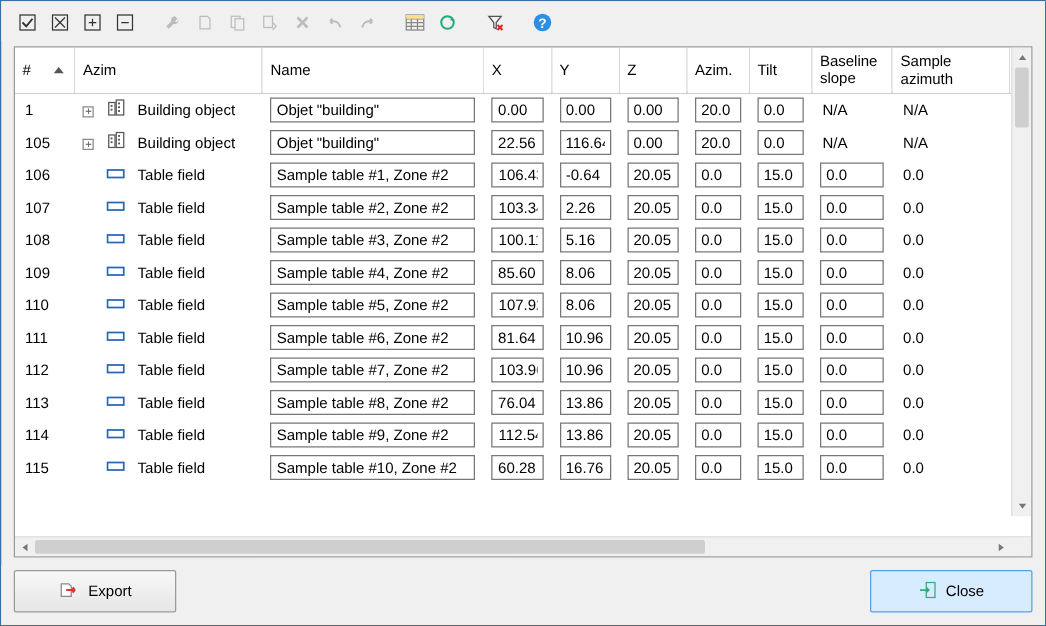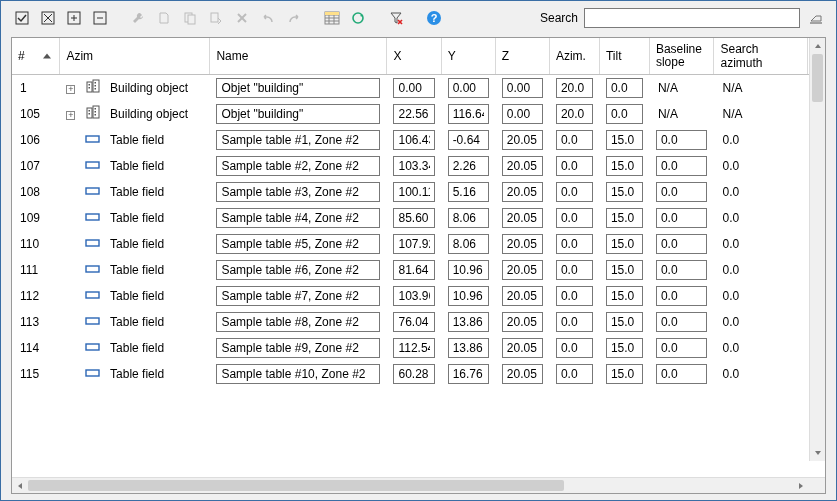--- a/index.html
+++ b/index.html
@@ -149,30 +149,20 @@
           </svg>
         </div>
       <div class="tool-sep"></div>
       <div class="tbtn">
           <svg width="16" height="16">
             <circle cx="8" cy="8" r="7" fill="#2b8fe6"></circle>
             <text x="8" y="12" text-anchor="middle" font-size="11" fill="#fff" font-weight="bold">?</text>
           </svg>
         </div>
 
-      <div class="search-area">
-        <span class="search-label">Search</span>
-        <input class="search-input" value="" style="">
-        <div class="eraser-btn">
-            <svg width="16" height="14">
-              <path d="M3 10 L8 5 h5 v5 H6 z" fill="#eee" stroke="#777"></path>
-              <line x1="2" y1="12" x2="14" y2="12" stroke="#555"></line>
-            </svg>
-          </div>
-      </div>
     </div>
   </div>
 
   <div class="content-frame">
     <div class="grid-wrap">
       <div class="grid-scroll">
         <table class="grid">
           <colgroup>
             <col class="c-id">
               <col class="c-exp">
@@ -194,21 +184,21 @@
               <th colspan="3"><span>Azim</span></th>
               <th><span>Name</span></th>
               <th><span>X</span></th>
               <th><span>Y</span></th>
               <th><span>Z</span></th>
               <th><span>Azim.</span></th>
               <th><span>Tilt</span></th>
               <th>
                   <div class="hdr-two">Baseline slope</div>
                 </th>
-              <th><span>Search azimuth</span></th>
+              <th><span>Sample azimuth</span></th>
               <th></th>
             </tr>
           </thead>
           <tbody id="grid-body">
               <tr>
                 <td><span class="cell-read">1</span></td>
                 <td style="text-align:center"><span class="exp-box">+</span></td>
                 <td><span class="type-icon"><svg width="16" height="14">
                       <rect x="2" y="3" width="5" height="10" fill="none" stroke="#555"></rect>
                       <rect x="8" y="1" width="6" height="12" fill="none" stroke="#555"></rect>
@@ -453,14 +443,31 @@
             <svg width="8" height="8">
               <path d="M2 1 V7 L6 4 Z" fill="#777"></path>
             </svg>
           </div>
         <div class="corner"></div>
       </div>
     </div>
   </div>
 
 
+  <div class="footer">
+    <button class="big-btn">
+      <span><svg width="16" height="14">
+            <path d="M2 2h6l2 2v8H2z" fill="#fff" stroke="#888"></path>
+            <path d="M6 7h7M13 7l-2-2m2 2-2 2" fill="none" stroke="#d33" stroke-width="1.6"></path>
+          </svg></span>
+      <span>Export</span>
+    </button>
+    <span class="spacer"></span>
+    <button class="big-btn hover">
+      <span><svg width="14" height="14">
+            <rect x="6" y="1" width="7" height="12" fill="none" stroke="#3a7"></rect>
+            <path d="M1 7h7M6 5l2 2-2 2" fill="none" stroke="#3a7" stroke-width="1.4"></path>
+          </svg></span>
+      <span>Close</span>
+    </button>
+  </div>
 
 </div>
 
 </body></html>

